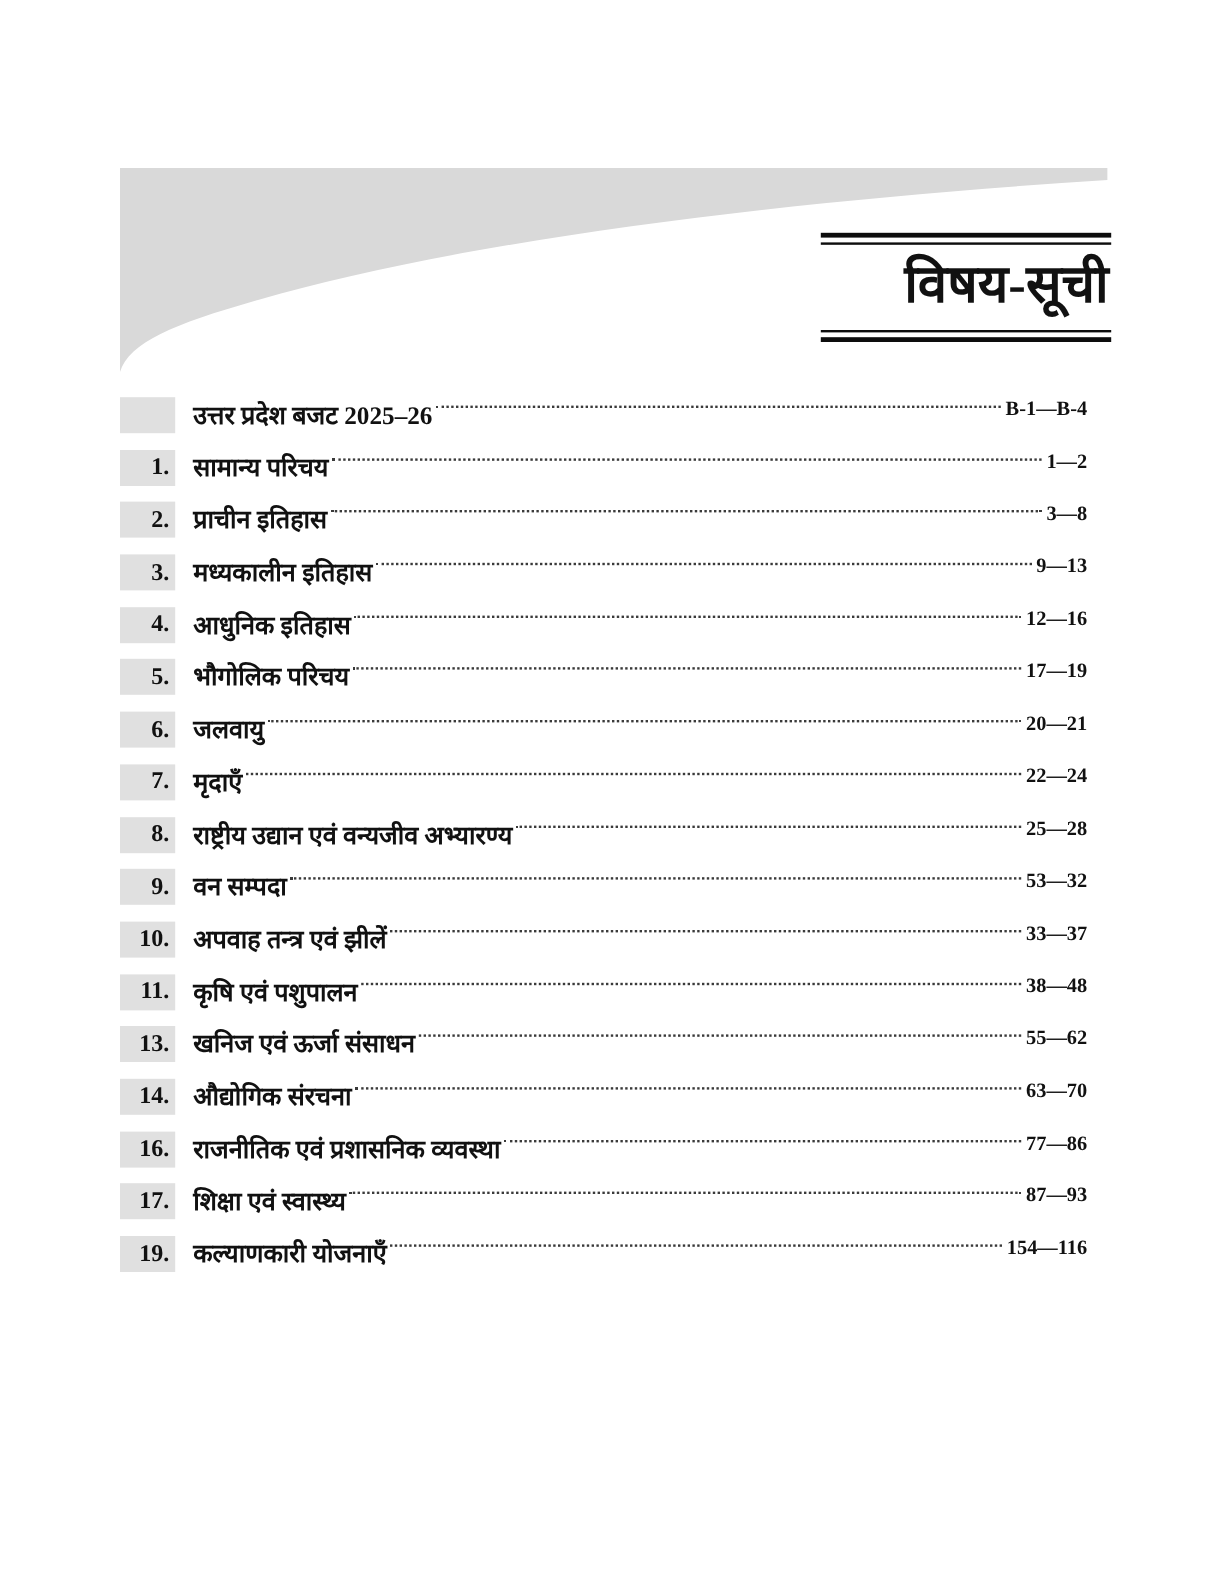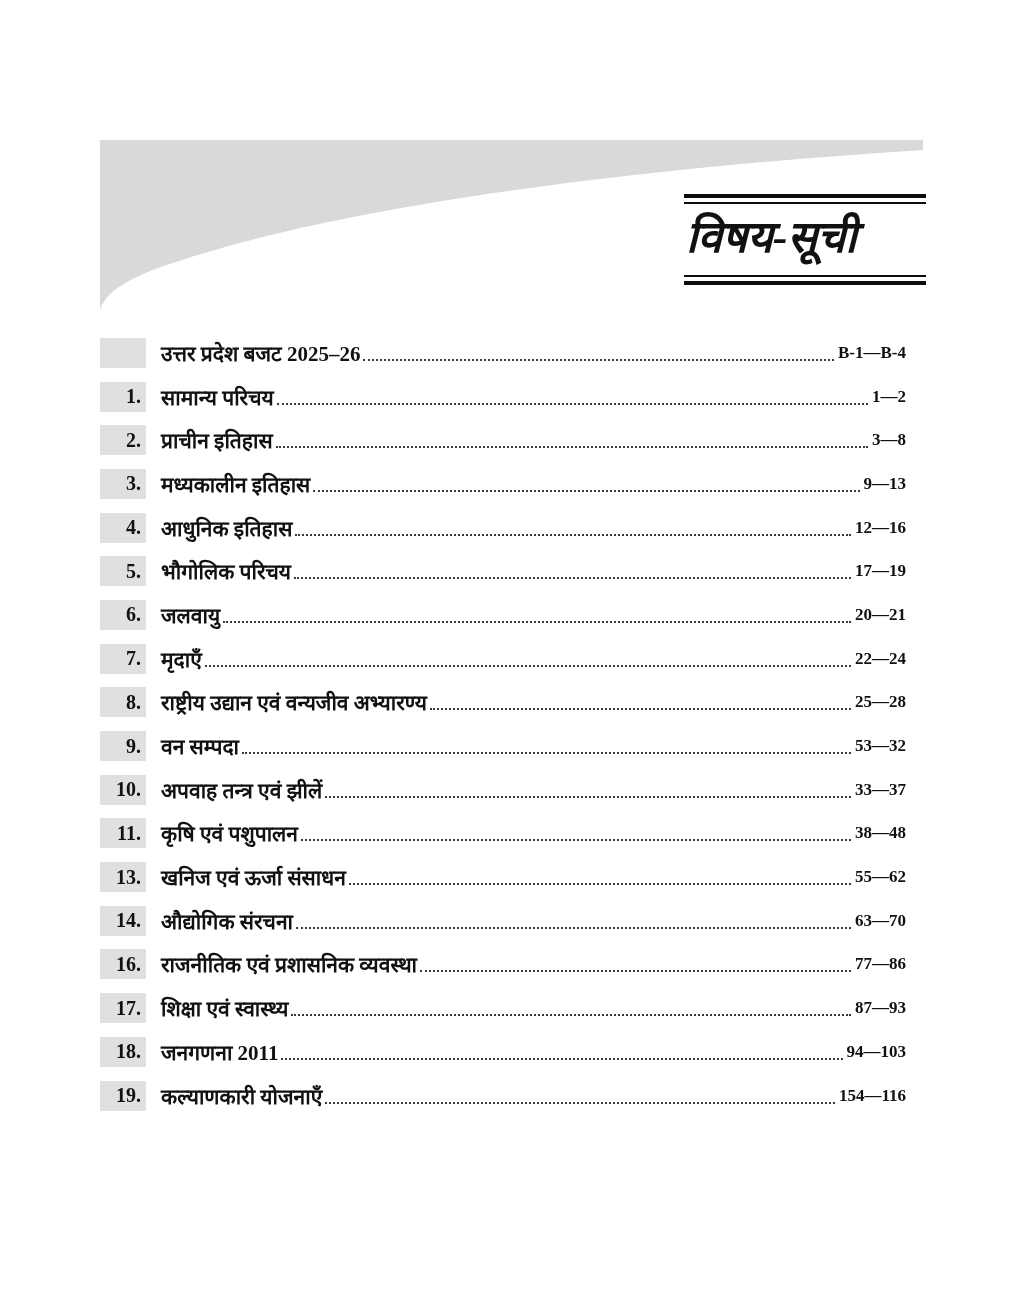--- a/index.html
+++ b/index.html
@@ -26,22 +26,21 @@
     height: 170px;
     display: block;
   }
 
   
   .title-box {
     position: absolute;
     left: 684px;
     top: 194px;
     width: 242px;
-    text-align: left;
-    font-style: italic;
+    text-align: right;
   }
   .rule-top {
     height: 4px;
     border-top: 4px solid #0d0d0d;
     border-bottom: 2px solid #0d0d0d;
   }
   .rule-bottom {
     height: 4px;
     border-top: 2px solid #0d0d0d;
     border-bottom: 4px solid #0d0d0d;
@@ -57,21 +56,21 @@
 
   
   .toc {
     position: absolute;
     left: 100px;
     top: 331px;
     width: 806px;
   }
   .row {
     display: flex;
-    align-items: center;
+    align-items: flex-start;
     height: 43.7px;
   }
   .num {
     width: 46px;
     min-width: 46px;
     height: 30px;
     background: #e0e0e0;
     box-sizing: border-box;
     display: flex;
     align-items: center;
@@ -227,26 +226,20 @@
     <div class="pgs">77—86</div>
   </div>
 
   <div class="row">
     <div class="num">17.</div>
     <div class="ttl">शिक्षा एवं स्वास्थ्य</div>
     <div class="dots"></div>
     <div class="pgs">87—93</div>
   </div>
 
-  <div class="row">
-    <div class="num">18.</div>
-    <div class="ttl">जनगणना 2011</div>
-    <div class="dots"></div>
-    <div class="pgs">94—103</div>
-  </div>
 
   <div class="row">
     <div class="num">19.</div>
     <div class="ttl">कल्याणकारी योजनाएँ</div>
     <div class="dots"></div>
     <div class="pgs">154—116</div>
   </div>
 </div>
 
 </div>

